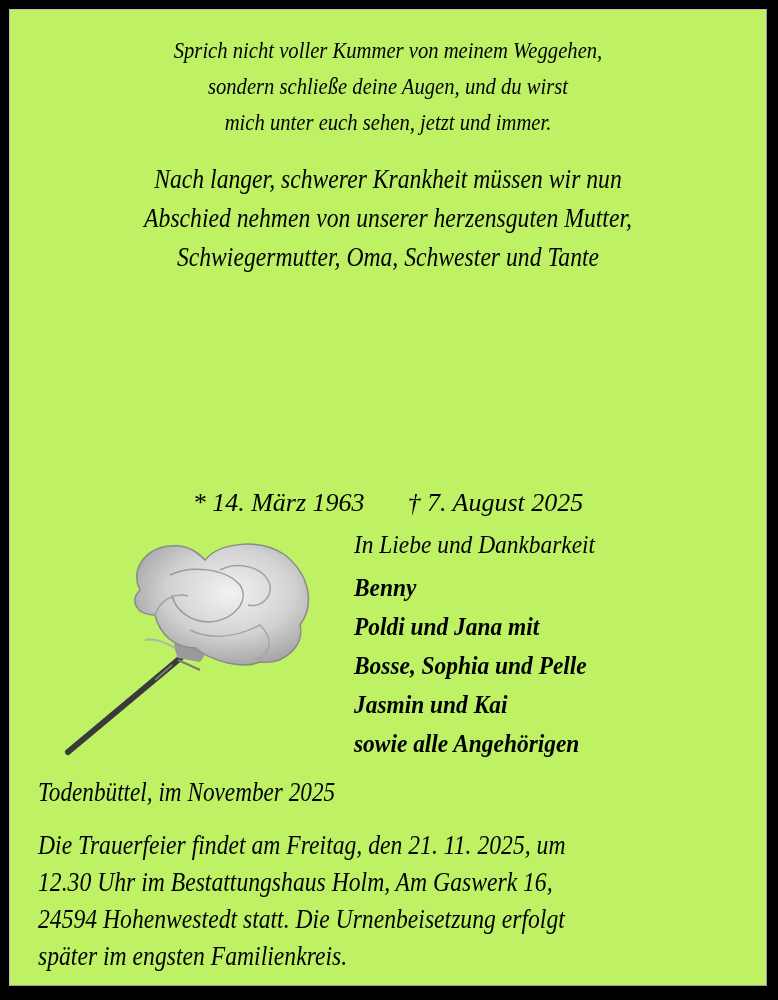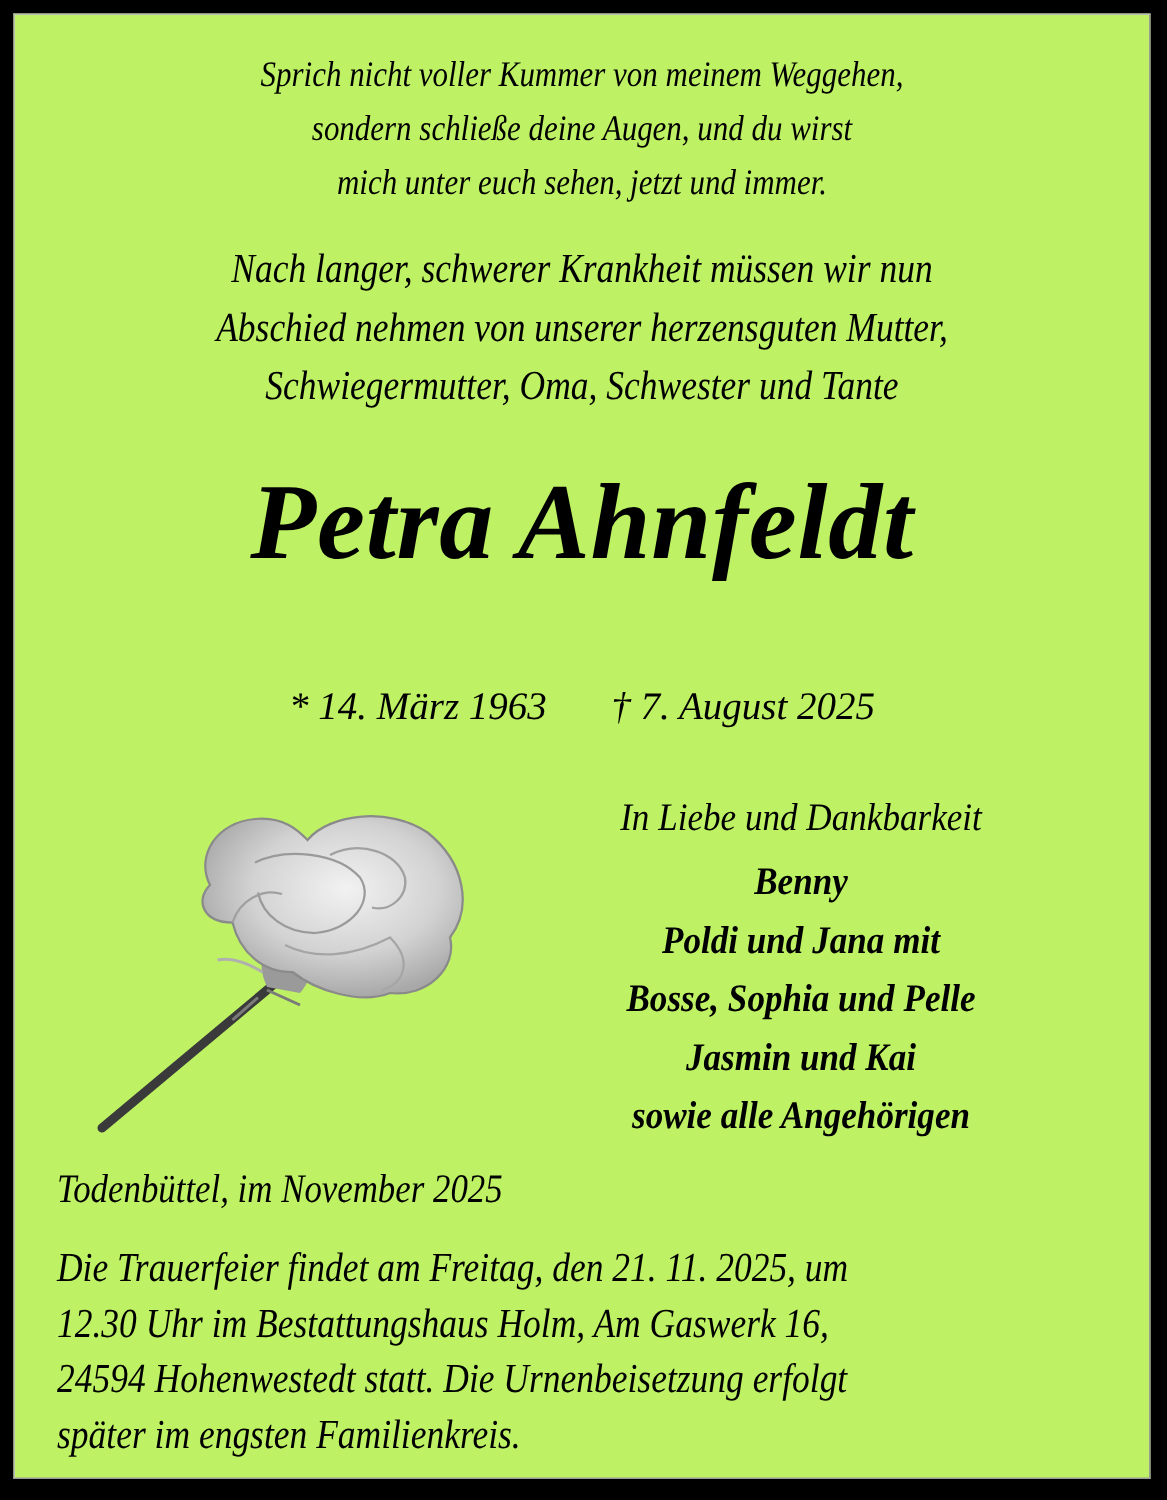--- a/index.html
+++ b/index.html
@@ -6,23 +6,23 @@
   body { width:778px; height:1000px; background:#000; position:relative; overflow:hidden; }
   .card { position:absolute; left:9px; top:9px; width:756px; height:975px; background:#bef264;
           border-right:1px solid #9a9a9a; border-bottom:1px solid #9a9a9a; border-left:1px solid #bcbcbc; border-top:1px solid #bcbcbc; }
   .ser { font-family:"Liberation Serif", "DejaVu Serif", serif; font-style:italic; color:#000; }
   .center { position:absolute; left:0; width:100%; text-align:center; }
   .quote { top:22px; font-size:24px; line-height:36px; transform:scaleX(0.86); }
   .intro { top:149px; font-size:27.5px; line-height:39px; transform:scaleX(0.86); }
   .name { top:296px; font-size:72px; font-weight:bold; line-height:84px; letter-spacing:0.5px; }
   .maiden { top:392px; font-size:26px; line-height:30px; }
   .dates { top:446px; font-size:26px; line-height:30px; }
-  .dates span { display:inline-block; }
+  .dates span { display:inline-block;margin-top:32px; }
   .rose { position:absolute; left:50px; top:520px; width:265px; height:230px; }
-  .mourners { position:absolute; left:344px; top:517px; width:400px;text-align:center; }
+  .mourners { position:absolute; left:344px; top:517px; width:400px; }
   .mourners .head { font-size:26px; line-height:36px; transform-origin:left; transform:scaleX(0.9); margin-bottom:5px; }
   .mourners .n { font-size:26px; font-weight:bold; line-height:39px; transform-origin:left; transform:scaleX(0.9); }
   .place { position:absolute; left:28px; top:765px; font-size:27px; line-height:34px; transform-origin:left; transform:scaleX(0.86); white-space:nowrap; }
   .funeral { position:absolute; left:28px; top:816px; font-size:27.5px; line-height:37px; transform-origin:left; transform:scaleX(0.86); white-space:nowrap; }
 </style>
 </head>
 <body>
 
 <div class="card">
 
@@ -31,21 +31,20 @@
     <div>sondern schließe deine Augen, und du wirst</div>
     <div>mich unter euch sehen, jetzt und immer.</div>
   </div>
 
   <div class="center ser intro">
     <div>Nach langer, schwerer Krankheit müssen wir nun</div>
     <div>Abschied nehmen von unserer herzensguten Mutter,</div>
     <div>Schwiegermutter, Oma, Schwester und Tante</div>
   </div>
 
-  <div class="center ser name">Petra Ahnfeldt</div>
   <div class="center ser dates">
     <span>* 14. März 1963</span>
     <span style="display:inline-block;width:30px"></span>
     <span>† 7. August 2025</span>
   </div>
 
   <svg class="rose" viewBox="0 0 265 230">
     <defs>
       <radialGradient id="pg" cx="55%" cy="40%" r="60%">
         <stop offset="0" stop-color="#f2f2f2"></stop>

